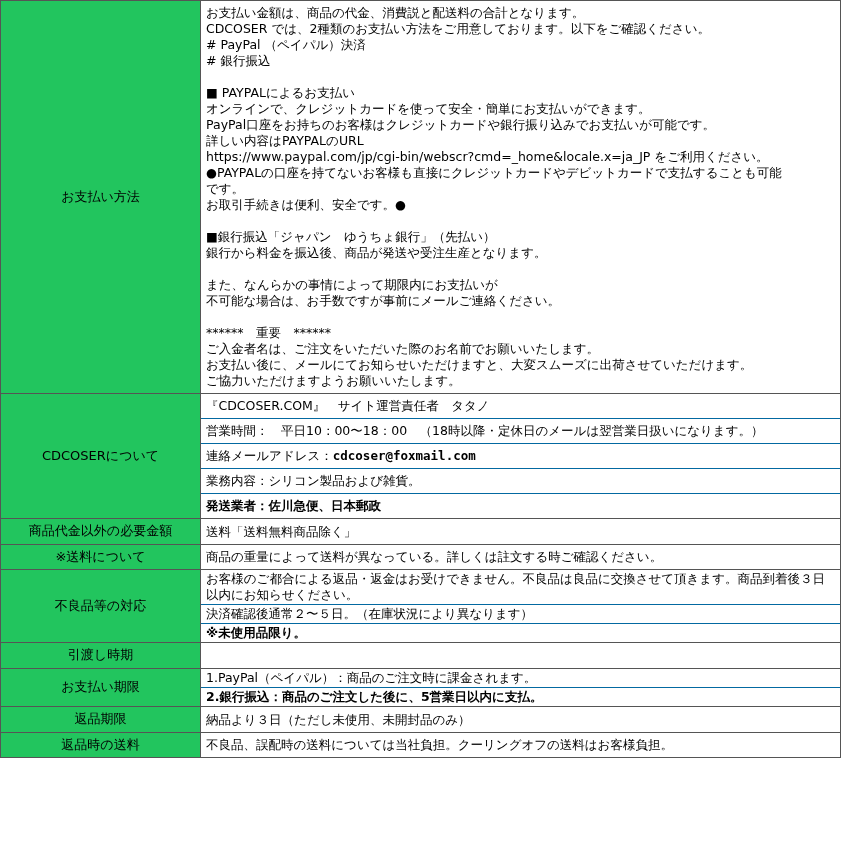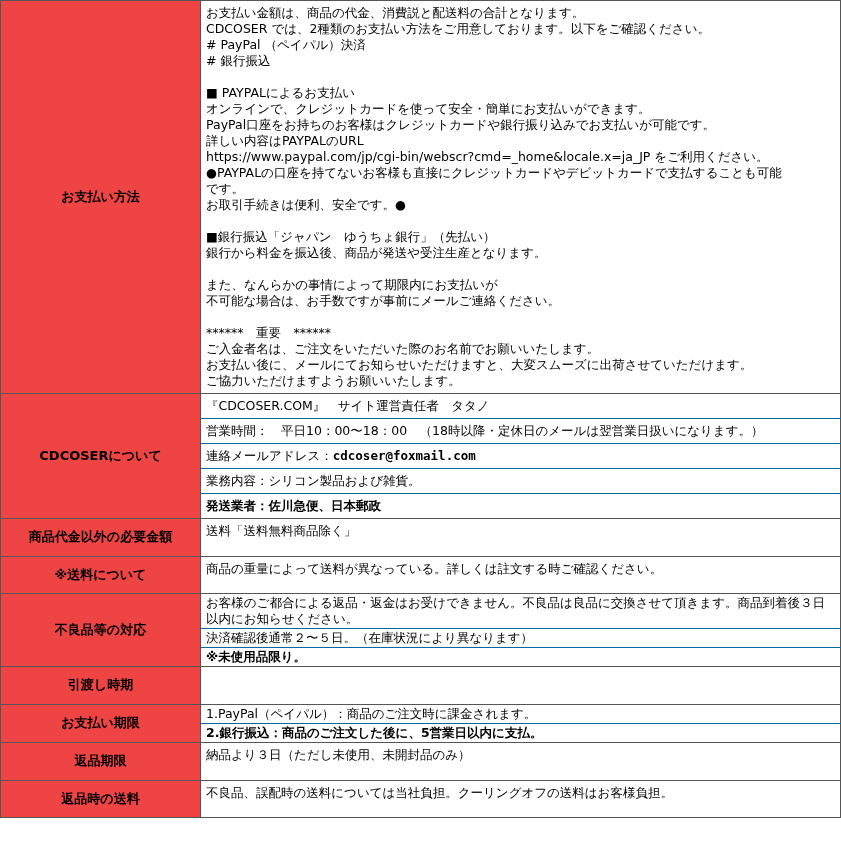--- a/index.html
+++ b/index.html
@@ -16,34 +16,34 @@
     line-height: 1.28;
   }
   .row {
     display: flex;
     border-bottom: 1px solid #555555;
   }
   .label-cell {
     width: 200px;
     min-width: 200px;
     border-right: 1px solid #555555;
-    background: #ef4444;
-    font-weight: bold;
+    background: #22c55e;
+    font-weight: normal;
     font-size: 13px;
     display: flex;
     align-items: center;
     justify-content: center;
     text-align: center;
-    padding: 10px 6px;
+    padding: 4px 6px;
   }
   .content-cell {
     flex: 1;
     display: flex;
     flex-direction: column;
-    justify-content: flex-start;
+    justify-content: flex-end;
   }
   .text-block {
     white-space: pre-line;
     padding: 4px 5px;
   }
   .subrow {
     padding: 4px 5px;
     border-bottom: 1px solid #0369a1;
   }
   .subrow.tight { padding: 1px 5px; }

